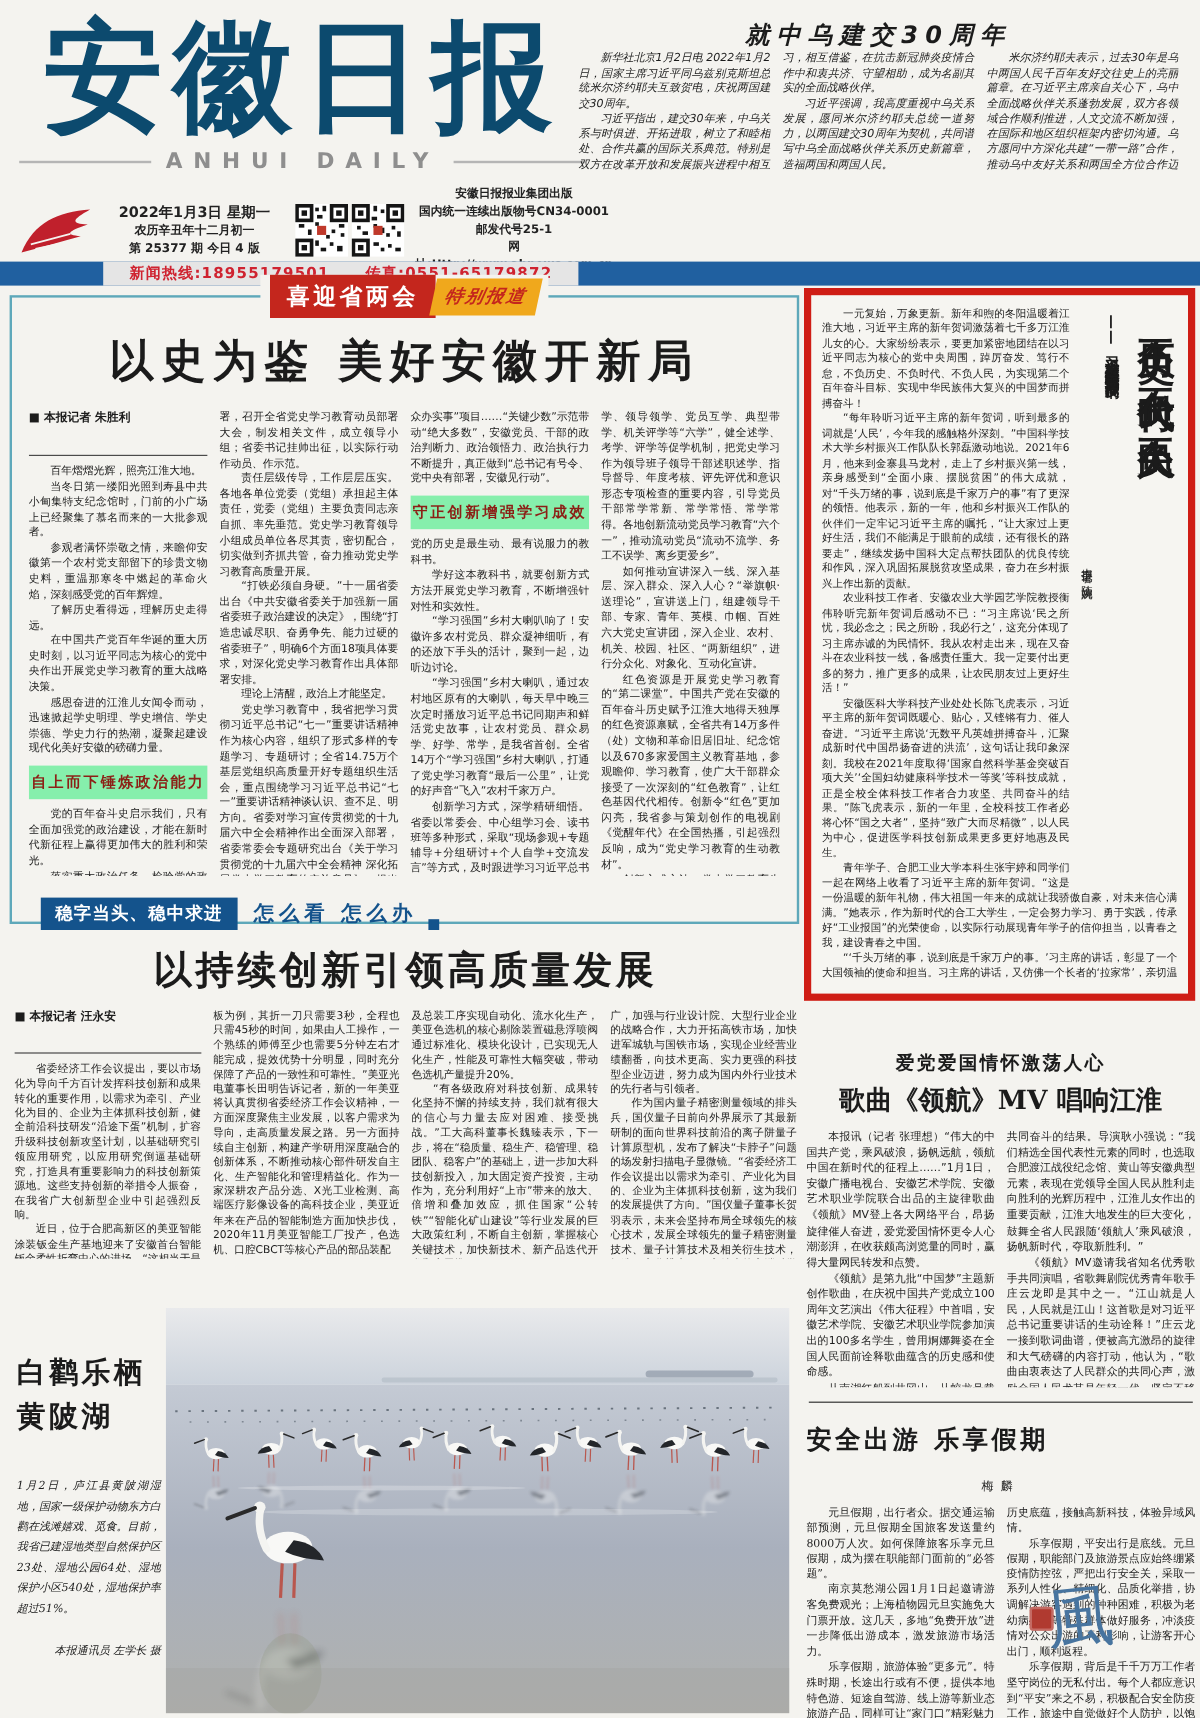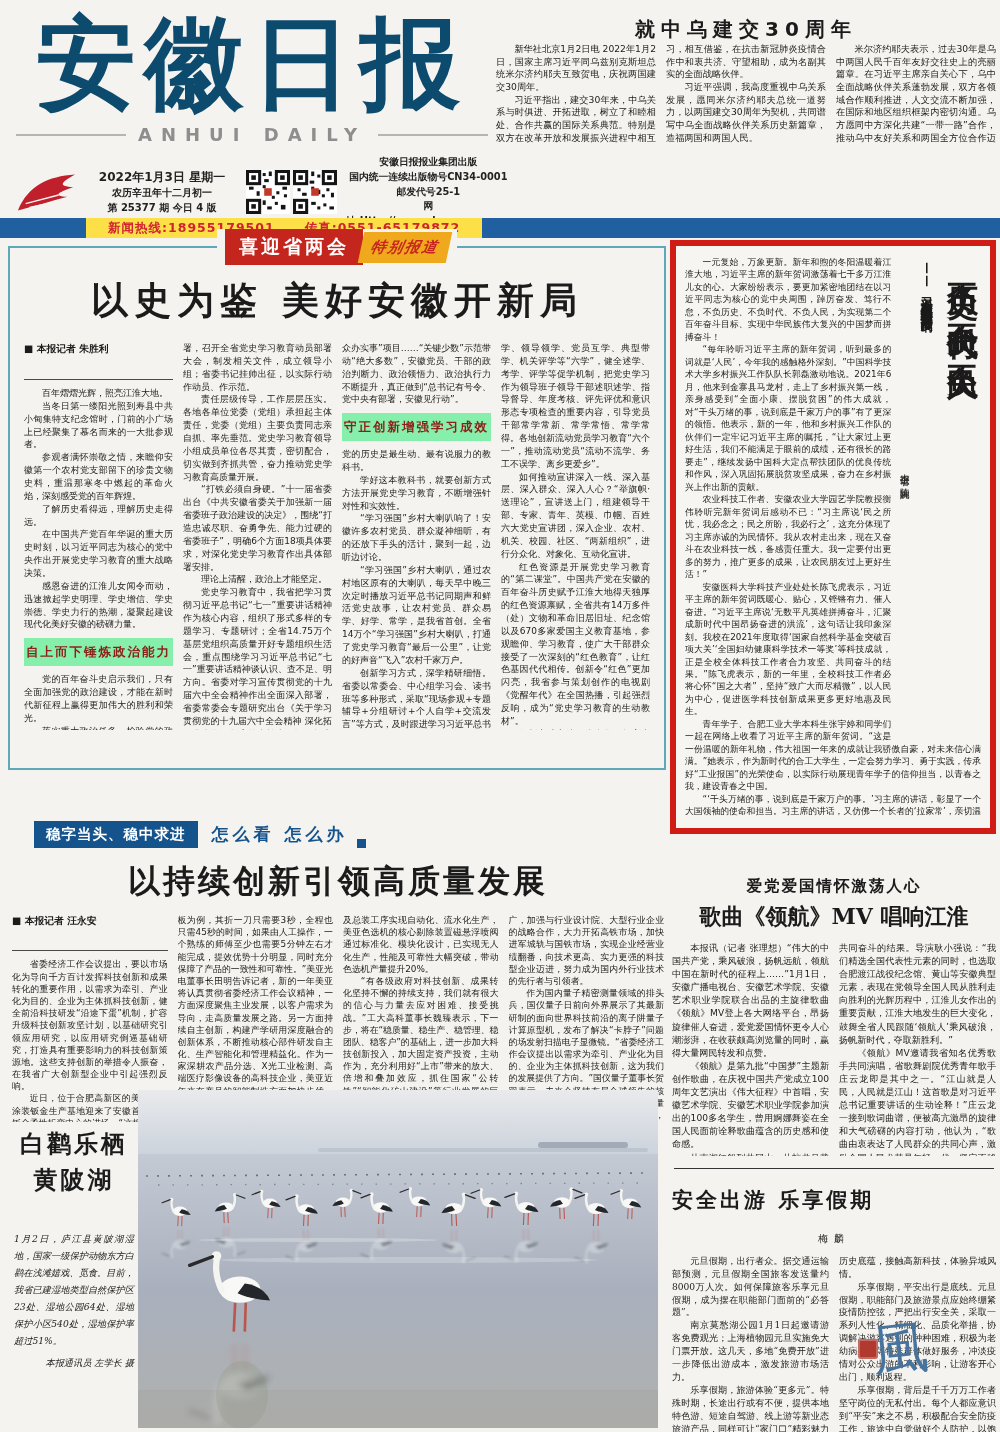--- a/index.html
+++ b/index.html
@@ -19,30 +19,30 @@
   .mast-eng .rule{flex:1;border-top:2px solid #b5b5b5;}
   .info-row{position:absolute;left:16px;top:168px;width:476px;height:48px;display:flex;align-items:center;gap:9px;}
   .logo-svg{width:62px;height:42px;flex:none;}
   .date-block{font-size:10px;line-height:1.45;font-weight:600;text-align:center;color:#222;width:150px;flex:none;}
   .date-block .d1{font-size:12px;font-weight:bold;}
   .qr-wrap{display:flex;gap:3px;flex:none;}
   .qr{width:44px;height:44px;}
   .pub-block{flex:1;font-size:9.8px;line-height:1.5;font-weight:600;text-align:center;color:#222;}
 
   
-  .top-story{position:absolute;left:496px;top:16px;width:500px;}
+  .top-story{position:absolute;left:482px;top:16px;width:500px;font-style:italic;}
   .ts-kicker{font-size:20px;font-weight:900;text-align:center;letter-spacing:6px;}
   .ts-headline{font-size:22px;font-weight:900;text-align:center;margin:8px 0 10px;letter-spacing:0.5px;white-space:nowrap;}
   .ts-cols{height:102px;}
   .ts-cols .col{font-size:9.2px;line-height:1.38;}
 
   
   .hotline{position:absolute;top:218px;left:0;width:1000px;height:20px;background:#2060a0;}
   .hotline-inner{position:absolute;left:86px;top:0;height:20px;display:flex;align-items:center;gap:30px;
-                 background:#fde047;padding:0 22px;color:#cf2330;font-weight:bold;font-size:12.5px;letter-spacing:1px;}
+                 background:#e5e5e5;padding:0 22px;color:#cf2330;font-weight:bold;font-size:12.5px;letter-spacing:1px;}
 
   
   .special{position:absolute;left:8px;top:246px;width:658px;height:524px;border:2px solid #5ea8ba;box-sizing:border-box;}
   .sp-badge{position:absolute;top:-19px;left:50%;transform:translateX(-50%);display:flex;align-items:center;
             background:#f4f3ef;padding:0 8px;white-space:nowrap;}
   .badge-red{background:#c4261d;color:#fff;font-size:19px;font-weight:bold;letter-spacing:3px;padding:5px 14px;}
   .badge-yellow{background:#f0a81c;color:#c4261d;font-size:15px;font-weight:bold;font-style:italic;
                 padding:6px 10px;transform:skewX(-12deg);margin-left:-2px;letter-spacing:2px;}
   .sp-headline{text-align:center;font-size:37px;font-weight:900;letter-spacing:6px;margin:28px 0 16px;white-space:nowrap;}
   .sp-cols{padding:0 14px;height:388px;}
@@ -55,21 +55,21 @@
   .redbox{position:absolute;left:670px;top:240px;width:326px;height:594px;border:6px solid #cf1d15;
           background:#f6f5f1;box-sizing:border-box;padding:10px 9px;}
   .rb-body{font-size:8.8px;line-height:1.42;text-align:justify;height:100%;overflow:hidden;}
   .rb-body p{margin:0;text-indent:2em;}
   .vert{float:right;writing-mode:vertical-rl;height:478px;margin:2px 0 4px 7px;}
   .rb-title{font-family:"DejaVu Serif","Liberation Serif",serif;font-size:31px;font-weight:900;letter-spacing:2px;line-height:1.2;}
   .rb-sub{font-size:12px;font-weight:bold;margin:4px 9px 0 6px;letter-spacing:1px;}
   .rb-byline{font-size:9.5px;padding-top:208px;letter-spacing:1px;color:#222;}
 
   
-  .innov{position:absolute;left:8px;top:821px;width:660px;}
+  .innov{position:absolute;left:8px;top:748px;width:660px;}
   .band{display:flex;align-items:center;gap:14px;margin-left:26px;}
   .band-badge{background:#14538c;color:#fff;font-weight:bold;font-size:14.5px;padding:4px 12px;letter-spacing:1px;}
   .band-label{color:#14538c;font-weight:900;font-size:17px;letter-spacing:4px;}
   .band-square{width:9px;height:9px;background:#14538c;align-self:flex-end;margin-left:-4px;}
   .in-headline{font-size:32px;font-weight:900;text-align:center;letter-spacing:3px;margin:12px 0 10px;white-space:nowrap;}
   .in-cols{height:208px;padding:0 4px;}
   .in-cols .col{font-size:8.9px;line-height:1.37;}
 
   
   .song{position:absolute;left:672px;top:876px;width:324px;}
@@ -84,23 +84,23 @@
   .hd-headline{font-family:"DejaVu Serif","Liberation Serif",serif;font-size:21px;font-weight:900;letter-spacing:3px;}
   .hd-author{text-align:center;font-size:10px;margin:7px 0 9px;letter-spacing:6px;}
   .hd-cols{position:relative;height:178px;}
   .hd-cols .col{font-size:9.1px;line-height:1.42;font-family:"DejaVu Serif","Liberation Serif",serif;}
   .seal{position:absolute;left:186px;top:50px;width:90px;height:88px;display:flex;align-items:center;z-index:2;}
   .seal-red{width:20px;height:20px;background:#b03a30;border-radius:3px;margin-right:-6px;box-shadow:inset 0 0 0 2px rgba(255,255,255,.25);flex:none;}
   .seal-char{font-family:"DejaVu Serif","Liberation Serif",serif;font-size:56px;color:#47749f;transform:rotate(-6deg);line-height:1;}
 
   
   .photo-cap{position:absolute;left:14px;top:1126px;width:120px;}
-  .pc-title{font-family:"DejaVu Serif","Liberation Serif",serif;font-weight:900;font-size:24px;letter-spacing:3px;line-height:1.5;text-align:center;}
+  .pc-title{font-family:"DejaVu Serif","Liberation Serif",serif;font-weight:900;font-size:24px;letter-spacing:3px;line-height:1.5;}
   .pc-text{margin-top:32px;font-family:"DejaVu Serif","Liberation Serif",serif;font-size:9.2px;line-height:1.85;text-align:justify;font-style:italic;}
-  .pc-credit{margin-top:8px;font-family:"DejaVu Serif","Liberation Serif",serif;font-size:9.2px;font-style:italic;text-align:right;}
+  .pc-credit{margin-top:20px;font-family:"DejaVu Serif","Liberation Serif",serif;font-size:9.2px;font-style:italic;text-align:right;}
   .photo{position:absolute;left:138px;top:1090px;width:520px;height:338px;overflow:hidden;}
   .photo svg{display:block;}
 </style>
 </head>
 <body>
 
 <div class="page">
 
   <div class="masthead">
     <div class="mast-title">安徽日报</div>

